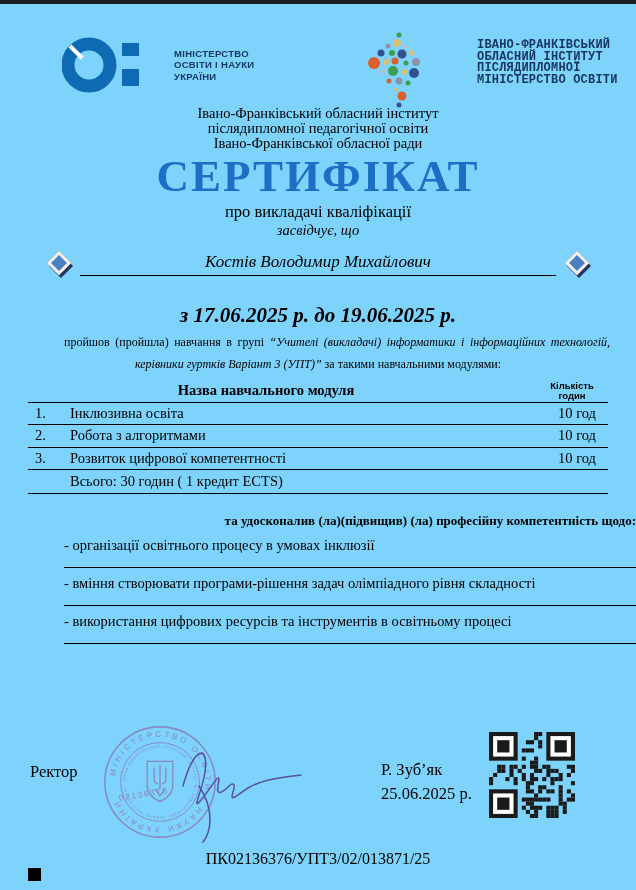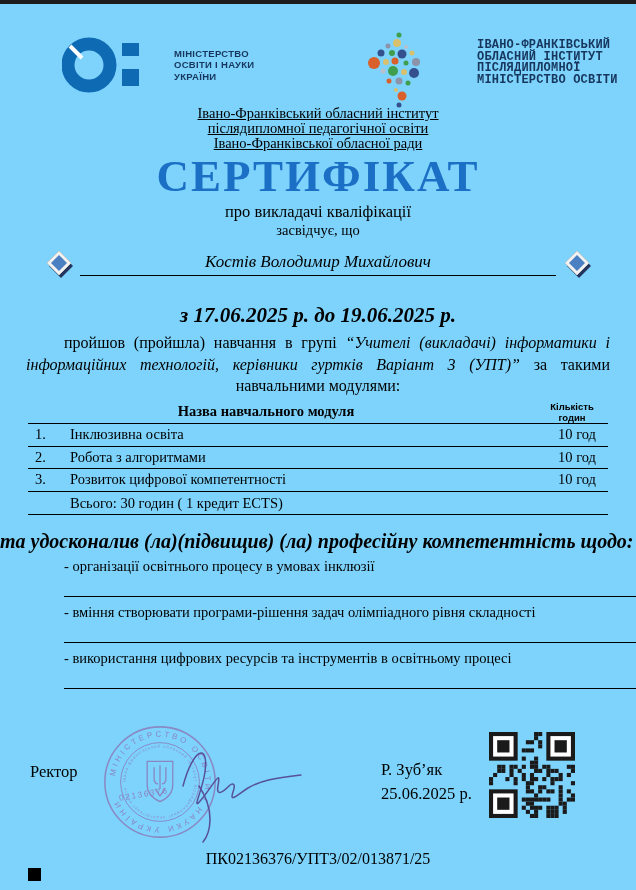--- a/index.html
+++ b/index.html
@@ -12,56 +12,56 @@
   
   .logos{position:absolute;top:30px;left:0;width:636px;height:82px;}
   .mon{position:absolute;left:62px;top:3px;display:flex;align-items:center;}
   .mon-text{margin-left:12px;font-family:"Liberation Sans",sans-serif;font-size:9.5px;
     font-weight:bold;color:#17365d;line-height:11.5px;letter-spacing:.3px;}
   .dots-logo{position:absolute;left:366px;top:0;}
   .inst-text{position:absolute;left:477px;top:10px;font-family:Liberation Mono, monospace;
     font-size:12px;font-weight:bold;color:#17365d;line-height:11.5px;letter-spacing:.2px;}
 
   
-  .inst-lines{margin:0 auto;padding-top:106px;text-align:center;font-size:14.5px;line-height:14.8px;text-decoration:underline;}
+  .inst-lines{margin:0 auto;padding-top:106px;text-align:center;font-size:14.5px;line-height:14.8px;}
   .cert-title{text-align:center;font-size:45px;font-weight:bold;letter-spacing:2px;
     color:#1b70c5;line-height:50px;margin-top:1px;}
   .subtitle{text-align:center;font-size:16.5px;line-height:21px;}
-  .attests{text-align:center;font-size:14.5px;line-height:17px;}
+  .attests{text-align:center;font-style:italic;font-size:14.5px;line-height:17px;}
 
   
   .name-row{display:flex;align-items:center;margin:6px 42px 0 42px;height:38px;}
   .dia{flex:0 0 34px;height:34px;}
   .name-line{flex:1;margin:0 4px;text-align:center;font-style:italic;font-size:17px;
     border-bottom:1.6px solid #000;padding-bottom:3px;line-height:20px;}
   .period{text-align:center;font-size:21px;font-weight:bold;font-style:italic;margin-top:22px;line-height:20px;}
 
   
-  .intro{margin:7px 26px 0 26px;font-size:16px;line-height:21.3px;
+  .intro{margin:7px 26px 0 26px;font-size:12px;line-height:21.3px;
     text-align:justify;text-align-last:center;text-indent:38px;}
   .intro .it{font-style:italic;}
 
   
   .tbl{margin:4px 28px 0 28px;}
   .tbl-head{display:flex;align-items:flex-start;gap:32px;}
   .tbl-head .nm{flex:1;text-align:center;font-weight:bold;font-size:14.5px;padding-top:3px;}
   .tbl-head .hrs{flex:0 0 72px;text-align:center;font-weight:bold;
     font-family:"Liberation Sans",sans-serif;font-size:9.5px;line-height:10.5px;padding-top:2px;}
   .tbl-rows{border-top:1.6px solid #000;}
   .tbl-row{display:flex;border-bottom:1.6px solid #000;font-size:14.5px;line-height:21.5px;}
   .tbl-row .num{flex:0 0 42px;padding-left:7px;box-sizing:border-box;}
   .tbl-row .nm{flex:1;}
   .tbl-row .hrs{flex:0 0 50px;text-align:left;}
   .tbl-total{display:flex;border-bottom:1.6px solid #000;font-size:14.5px;line-height:22.5px;}
   .tbl-total .num{flex:0 0 42px;}
 
   
-  .comp-heading{margin-top:17px;text-align:left;font-weight:bold;font-style:italic;font-size:20px;line-height:19px;}
+  .comp-heading{margin-top:17px;text-align:right;font-weight:bold;font-size:13px;line-height:19px;}
   .comp-item{margin-left:64px;border-bottom:1px solid #000;font-size:14.5px;
-    line-height:19px;padding-bottom:20px;margin-top:6px;}
+    line-height:19px;padding-bottom:12px;margin-top:6px;}
   .comp-item:nth-of-type(1){margin-right:76px;}
   .comp-item:nth-of-type(2){margin-right:48px;}
   .comp-item:nth-of-type(3){margin-right:56px;}
 
   
   .sig-area{position:absolute;left:0;top:700px;width:636px;height:150px;}
   .rector{position:absolute;left:30px;top:62px;font-size:16.5px;}
   .stamp{position:absolute;left:96px;top:18px;width:128px;height:128px;}
   .signature{position:absolute;left:175px;top:28px;width:140px;height:118px;}
   .signer{position:absolute;left:333px;top:58px;font-size:16.5px;line-height:24px;margin-left:48px;}

